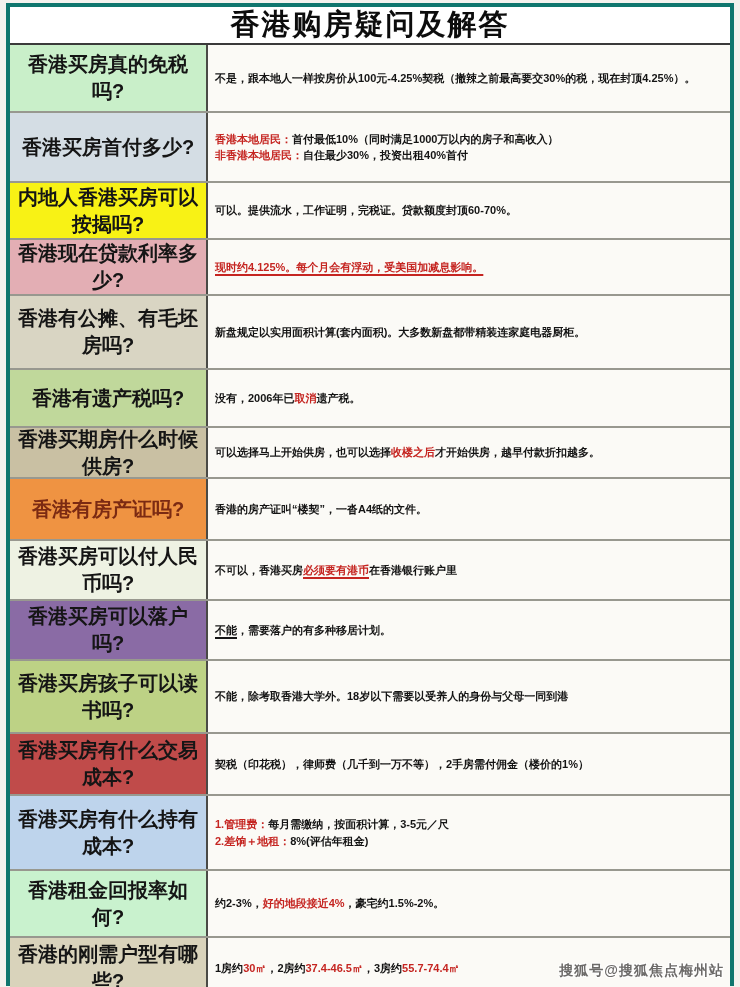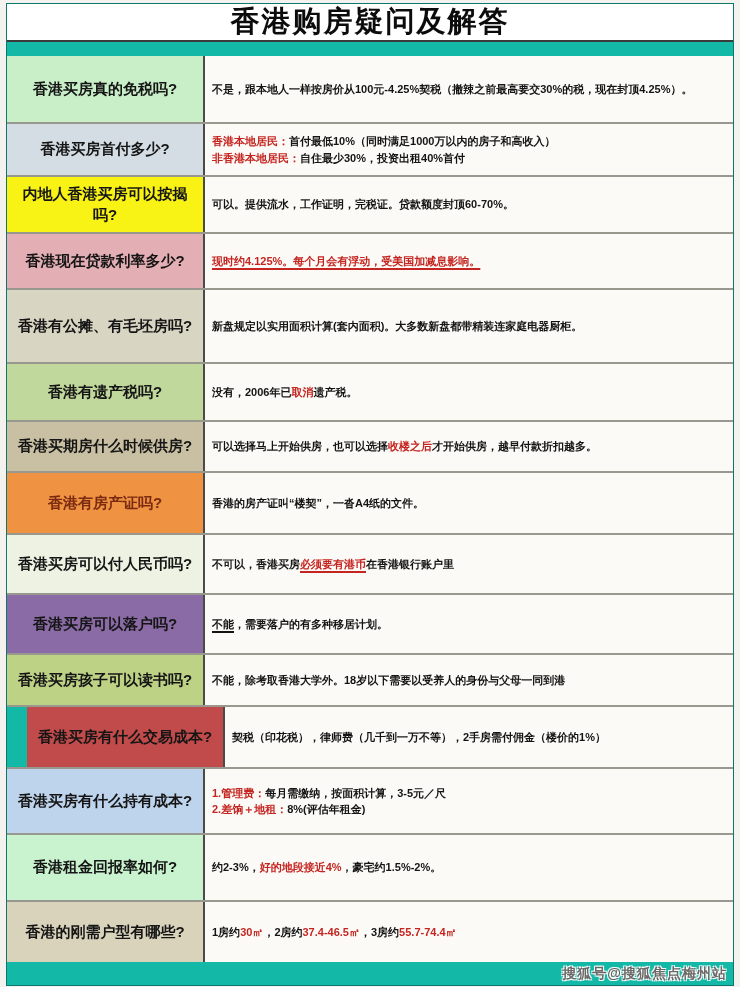--- a/index.html
+++ b/index.html
@@ -6,25 +6,24 @@
   html, body {
     width: 740px; height: 987px;
     background: #f4f2ee;
     font-family: "Liberation Sans", "DejaVu Sans", sans-serif;
     overflow: hidden;
   }
   .frame {
     position: relative;
     margin: 3px 6px 1px 6px;
     width: 728px; height: 983px;
-    border: 1px solid #0f766e;
-    background: #14b8a6;
+    border: 4px solid #0f766e;
+    background: #5eead4;
     display: flex;
     flex-direction: column;
-    gap: 14px;
   }
   .title-bar {
     height: 38px;
     display: flex;
     align-items: center;
     justify-content: center;
     background: #ffffff;
     border-bottom: 2px solid #3a3a3a;
     font-size: 29px;
     font-weight: 900;
@@ -33,44 +32,44 @@
   }
   .qa-table { display: flex; flex-direction: column; flex: 1; }
   .qa-row {
     display: flex;
     flex-direction: row;
     border-bottom: 2px solid #98988f;
     overflow: hidden;
   }
   .qa-row:last-child { border-bottom: none; }
   .qa-row:nth-child(1){height:68px}
-  .qa-row:nth-child(2){height:53px}
+  .qa-row:nth-child(2){height:70px}
   .qa-row:nth-child(3){height:57px}
   .qa-row:nth-child(4){height:56px}
   .qa-row:nth-child(5){height:74px}
   .qa-row:nth-child(6){height:58px}
   .qa-row:nth-child(7){height:51px}
   .qa-row:nth-child(8){height:62px}
   .qa-row:nth-child(9){height:60px}
   .qa-row:nth-child(10){height:60px}
-  .qa-row:nth-child(11){height:52px}
+  .qa-row:nth-child(11){height:73px}
   .qa-row:nth-child(12){height:62px}
-  .qa-row:nth-child(13){height:66px}
+  .qa-row:nth-child(13){height:75px}
   .qa-row:nth-child(14){height:67px}
   .qa-row:nth-child(15){height:60px}
   .q-cell {
     flex: 0 0 198px;
     width: 198px;
     border-right: 2px solid #4a4a46;
     display: flex;
     align-items: center;
     justify-content: center;
     text-align: center;
     padding: 2px 5px;
-    font-size: 15px;
+    font-size: 20px;
     font-weight: 700;
     color: #151515;
     line-height: 1.35;
   }
   .a-cell {
     flex: 1;
     background: #fbfaf6;
     display: flex;
     flex-direction: column;
     justify-content: center;
@@ -179,21 +178,21 @@
   </div>
 
   <div class="qa-row">
     <div class="q-cell" style="background: rgb(189, 210, 133);">香港买房孩子可以读书吗?</div>
     <div class="a-cell">
           <div class="ans-line"><span>不能，除考取香港大学外。18岁以下需要以受养人的身份与父母一同到港</span></div>
         </div>
   </div>
 
   <div class="qa-row">
-    <div class="q-cell" style="background: rgb(192, 75, 74); margin-left: 20px;">香港买房有什么交易成本?</div>
+    <div class="q-cell" style="background: rgb(192, 75, 74);">香港买房有什么交易成本?</div>
     <div class="a-cell">
           <div class="ans-line"><span>契税（印花税），律师费（几千到一万不等），2手房需付佣金（楼价的1%）</span></div>
         </div>
   </div>
 
   <div class="qa-row">
     <div class="q-cell" style="background: rgb(190, 212, 236);">香港买房有什么持有成本?</div>
     <div class="a-cell">
           <div class="ans-line"><span class="seg-r">1.管理费：</span><span>每月需缴纳，按面积计算，3-5元／尺</span></div>
           <div class="ans-line"><span class="seg-r">2.差饷＋地租：</span><span>8%(评估年租金)</span></div>

